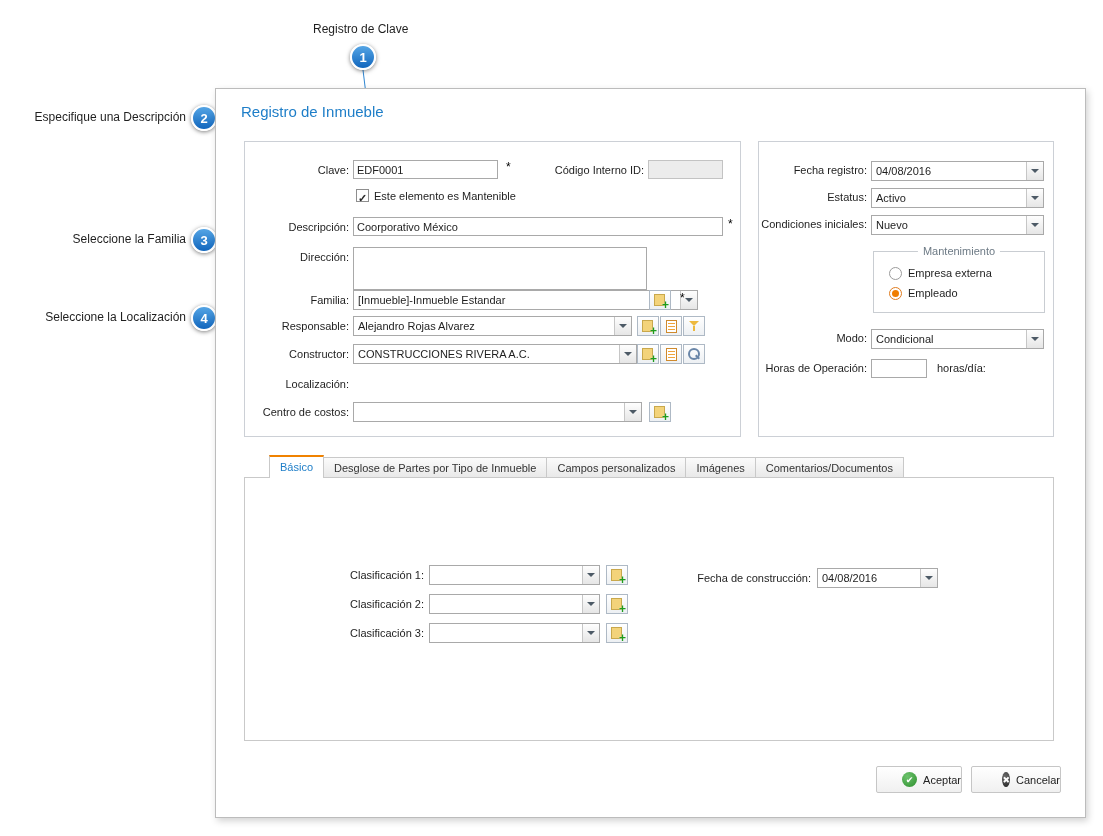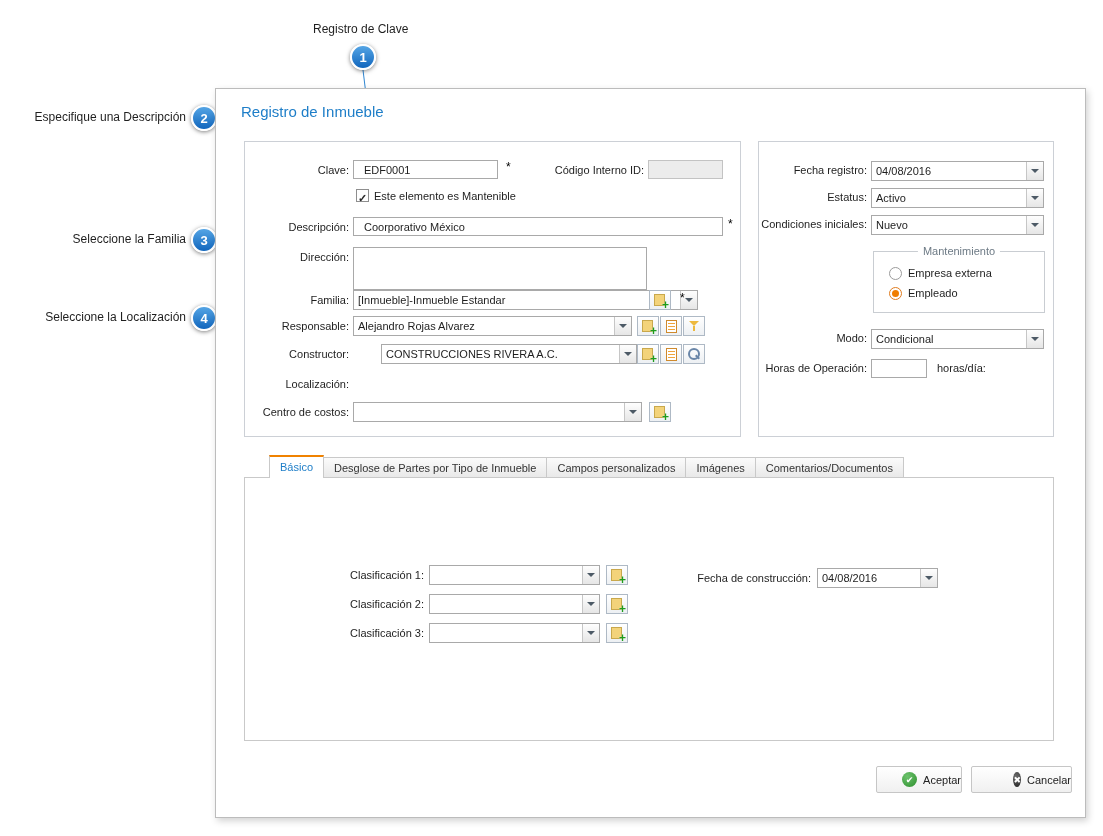--- a/index.html
+++ b/index.html
@@ -19,21 +19,21 @@
   
   .dialog { position:absolute; left:215px; top:88px; width:871px; height:730px; background:#fff;
       border:1px solid #bcbcbc; box-shadow:2px 3px 7px rgba(0,0,0,.18); }
   .dialog-title { position:absolute; left:25px; top:14px; font-size:15px; color:#1e7ec8; }
   .groupbox { position:absolute; border:1px solid #ccd0d6; background:#fff; }
 
   .lbl { position:absolute; font-size:11px; color:#1e1e1e; text-align:right; white-space:nowrap; }
   .lbl-left { position:absolute; font-size:11px; color:#1e1e1e; white-space:nowrap; }
   .req { position:absolute; font-size:12px; color:#000; }
 
-  .input { position:absolute; height:19px; border:1px solid #a9a9a9; font-size:11px; padding:0 10px;
+  .input { position:absolute; height:19px; border:1px solid #a9a9a9; font-size:11px; padding:0 3px;
       font-family:inherit; color:#1e1e1e; background:#fff; }
   .input.disabled { background:#ececec; border-color:#c3c3c3; }
   .textarea { position:absolute; border:1px solid #a9a9a9; background:#fff; }
 
   .combo { position:absolute; height:20px; border:1px solid #a9a9a9; background:#fff;
       display:flex; align-items:center; cursor:default; }
   .combo.focused { border-color:#3d8fd9; }
   .combo-text { flex:1; font-size:11px; padding:0 4px; white-space:nowrap; overflow:hidden; color:#1e1e1e; }
   .combo-arrow { width:17px; align-self:stretch; display:flex; align-items:center; justify-content:center;
       background:linear-gradient(#fefefe,#e6e6e6); border-left:1px solid #c6c6c6; }
@@ -156,21 +156,21 @@
         <span class="ic-add"></span>
       </div>
     <div class="icon-btn" style="left:444px;top:227px;">
         <span class="ic-sheet"></span>
       </div>
     <div class="icon-btn" style="left:467px;top:227px;">
         <span class="ic-filter"></span>
       </div>
 
     <div class="lbl" style="left:33px;top:259px;width:100px;">Constructor:</div>
-    <div class="combo" style="left:137px;top:255px;width:256px;margin-left:28px;">
+    <div class="combo" style="left:137px;top:255px;width:284px;">
       <span class="combo-text">CONSTRUCCIONES RIVERA A.C.</span>
       <span class="combo-arrow"></span>
     </div>
     <div class="icon-btn" style="left:421px;top:255px;">
         <span class="ic-add"></span>
       </div>
     <div class="icon-btn" style="left:444px;top:255px;">
         <span class="ic-sheet"></span>
       </div>
     <div class="icon-btn" style="left:467px;top:255px;">
@@ -263,18 +263,18 @@
     <div class="lbl" style="left:445px;top:483px;width:150px;">Fecha de construcción:</div>
     <div class="combo" style="left:601px;top:479px;width:121px;">
       <span class="combo-text">04/08/2016</span>
       <span class="combo-arrow"></span>
     </div>
 
     <div class="btn" style="left:660px;top:677px;width:86px;">
       <span class="btn-icon ok"></span>
       <span>Aceptar</span>
     </div>
-    <div class="btn" style="left:755px;top:677px;width:101px;padding-left:44px;">
+    <div class="btn" style="left:755px;top:677px;width:90px;padding-left:44px;">
       <span class="btn-icon cancel"></span>
       <span>Cancelar</span>
     </div>
   </div>
 </div>
 
 </body></html>

